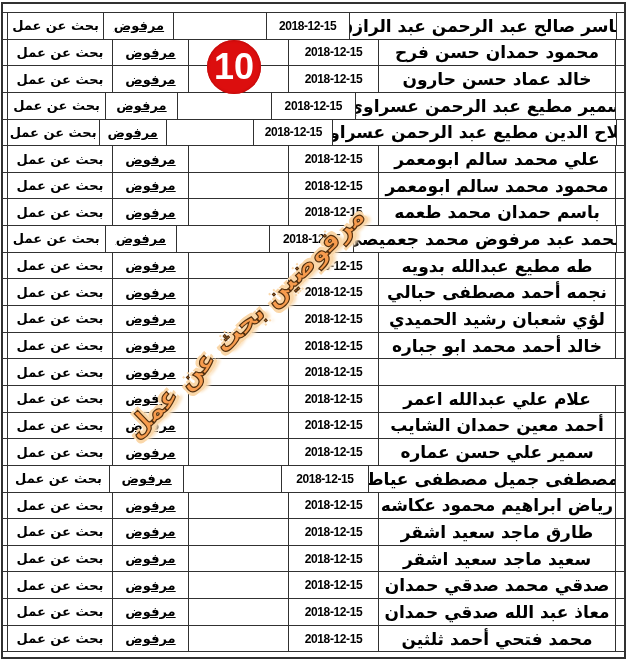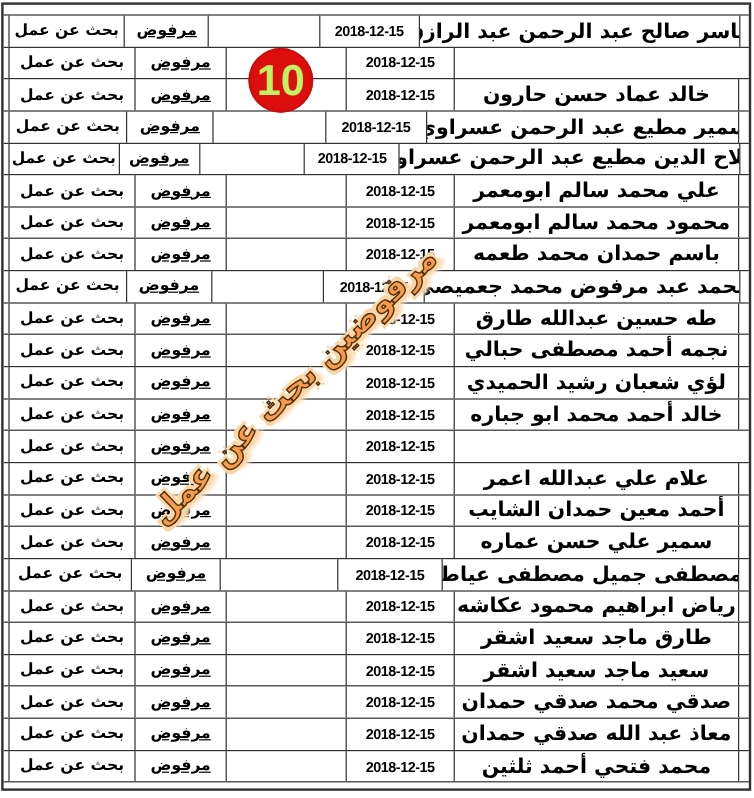--- a/index.html
+++ b/index.html
@@ -30,21 +30,21 @@
   .empty-c  { width:100px; }
   .date     { width:90px; font-family:"Liberation Sans", sans-serif; font-size:12px; letter-spacing:-0.4px; }
   .name     { flex:1 1 auto; font-size:17px; }
   .gutter-r { width:8px; border-right:none; }
   .rtl { direction:rtl; }
 
   .badge {
     position:absolute; left:207px; top:40px; width:54px; height:54px;
     background:#dc0e0e; border-radius:50%;
     display:flex; align-items:center; justify-content:center;
-    color:#bef264; font-family:"Liberation Sans", sans-serif;
+    color:#ffffff; font-family:"Liberation Sans", sans-serif;
     font-size:36px; font-weight:bold; z-index:30;
     box-shadow: inset 0 0 2px 1px #c20b0b;
   }
   .watermark {
     position:absolute; left:245px; top:322px;
     transform:translate(-50%,-50%) rotate(-44deg);
     transform-origin:center center;
     direction:rtl; white-space:nowrap;
     font-family:"DejaVu Sans", sans-serif;
     font-size:27px; font-weight:bold;
@@ -74,20 +74,21 @@
     <div class="cell name rtl">جاسر صالح عبد الرحمن عبد الرازق</div>
     <div class="cell gutter-r"></div>
   </div>
 
   <div class="row">
     <div class="cell gutter-l"></div>
     <div class="cell status rtl">بحث عن عمل</div>
     <div class="cell decision rtl">مرفوض</div>
     <div class="cell empty-c"></div>
     <div class="cell date">2018-12-15</div>
+    <div class="cell name rtl">محمود حمدان حسن فرح</div>
     <div class="cell gutter-r"></div>
   </div>
 
   <div class="row">
     <div class="cell gutter-l"></div>
     <div class="cell status rtl">بحث عن عمل</div>
     <div class="cell decision rtl">مرفوض</div>
     <div class="cell empty-c"></div>
     <div class="cell date">2018-12-15</div>
     <div class="cell name rtl">خالد عماد حسن حارون</div>
@@ -153,21 +154,21 @@
     <div class="cell name rtl">محمد عبد مرفوض محمد جعميصي</div>
     <div class="cell gutter-r"></div>
   </div>
 
   <div class="row">
     <div class="cell gutter-l"></div>
     <div class="cell status rtl">بحث عن عمل</div>
     <div class="cell decision rtl">مرفوض</div>
     <div class="cell empty-c"></div>
     <div class="cell date">2018-12-15</div>
-    <div class="cell name rtl">طه حسين عبدالله طارق</div>
+    <div class="cell name rtl">طه مطيع عبدالله بدويه</div>
     <div class="cell gutter-r"></div>
   </div>
 
   <div class="row">
     <div class="cell gutter-l"></div>
     <div class="cell status rtl">بحث عن عمل</div>
     <div class="cell decision rtl">مرفوض</div>
     <div class="cell empty-c"></div>
     <div class="cell date">2018-12-15</div>
     <div class="cell name rtl">نجمه أحمد مصطفى حبالي</div>

